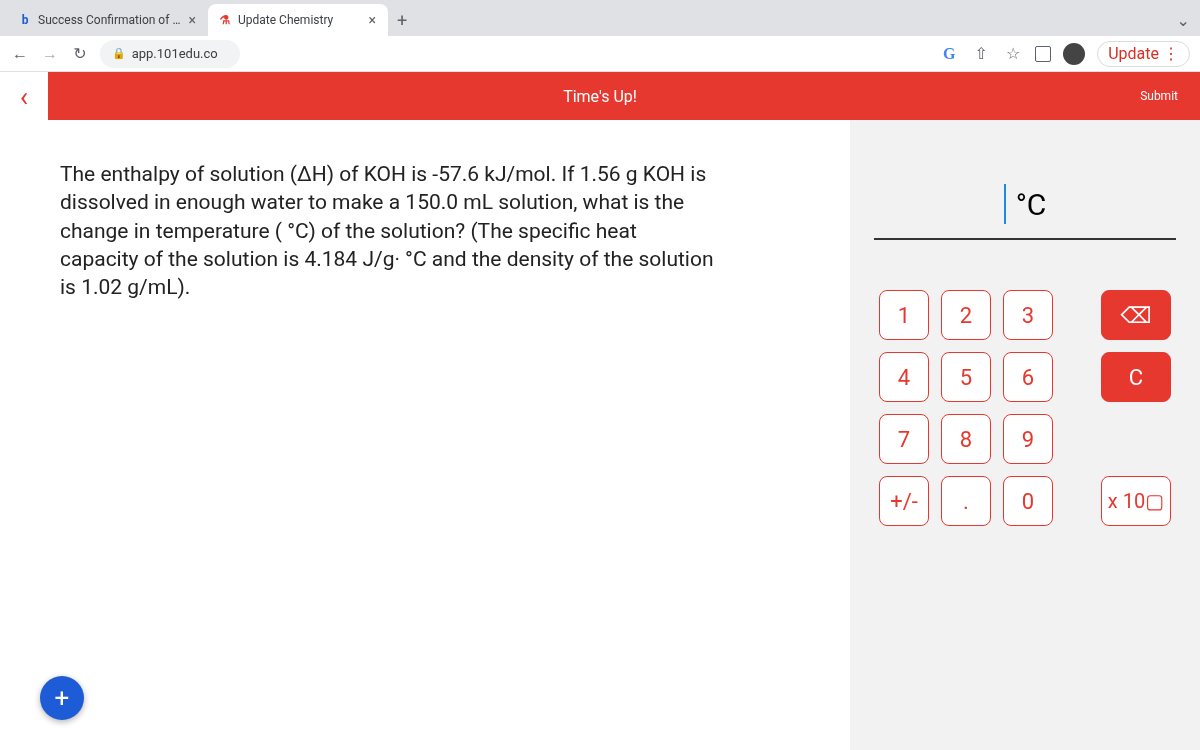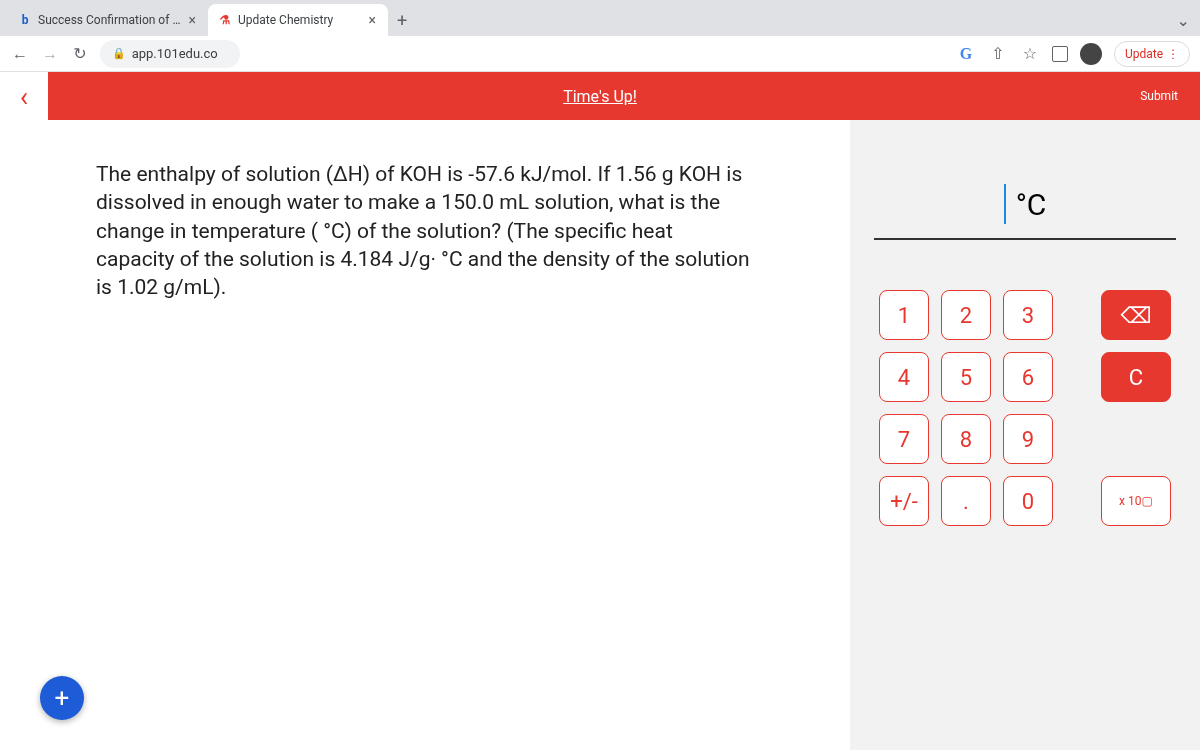--- a/index.html
+++ b/index.html
@@ -33,39 +33,39 @@
   .navicon.dim { color:#b0b0b0; }
   .omnibox {
     flex:0 0 auto; display:flex; align-items:center; gap:6px;
     background:#f1f3f4; border-radius:14px; height:28px; padding:0 12px;
     font-size:13px; color:#3c4043; min-width: 140px;
   }
   .addr-right { margin-left:auto; display:flex; align-items:center; gap:12px; }
   .chip {
     border:1px solid #dadce0; border-radius:14px; height:26px;
     display:flex; align-items:center; gap:4px; padding:0 10px;
-    font-size:12px; color:#d93025; cursor:pointer;
+    font-size:16px; color:#d93025; cursor:pointer;
   }
   .avatar { width:22px; height:22px; border-radius:50%; background:#444; }
   .sqicon { width:16px; height:16px; border:1.5px solid #5f6368; border-radius:2px; }
 
   
   .appbar {
     height: 48px; background:#e6382f; color:#fff;
     display:flex; align-items:center; position:relative;
   }
   .appbar .back { width:48px; height:48px; display:flex; align-items:center; justify-content:center; cursor:pointer; background:#fff;}
   .appbar .backchev { font-size:28px; color:#e6382f; }
-  .appbar .center { position:absolute; left:50%; transform:translateX(-50%); font-size:16px;text-decoration:underline; }
+  .appbar .center { position:absolute; left:50%; transform:translateX(-50%); font-size:16px; }
   .appbar .submit { margin-left:auto; padding:0 22px; font-size:12px; cursor:pointer; }
 
   
   .content { display:flex; height: calc(750px - 36px - 36px - 48px); }
   .question {
-    flex:1; padding: 40px 40px 0 96px;
+    flex:1; padding: 40px 40px 0 60px;
   }
   .question p { font-size:21px; color:#222; line-height:1.35; max-width:660px;}
   .keypad-panel {
     width: 350px; background:#f2f2f2; padding: 20px 14px 0 14px;
     display:flex; flex-direction:column;
   }
   .answer-field {
     margin: 30px 10px 10px 10px; height:70px;
     border:none; border-bottom:2px solid #333; background:transparent;
     display:flex; align-items:center; justify-content:center; gap:4px;
@@ -171,20 +171,20 @@
       <div class="key">7</div>
       <div class="key">8</div>
       <div class="key">9</div>
       <div class="spacer"></div>
       <div class="spacer"></div>
 
       <div class="key">+/-</div>
       <div class="key">.</div>
       <div class="key">0</div>
       <div class="spacer"></div>
-      <div class="key" style="font-size:12px;">x 10▢</div>
+      <div class="key" style="font-size:20px;">x 10▢</div>
     </div>
   </div>
 </div>
 
 <div class="fab">
   <span>+</span>
 </div>
 
 </body></html>

